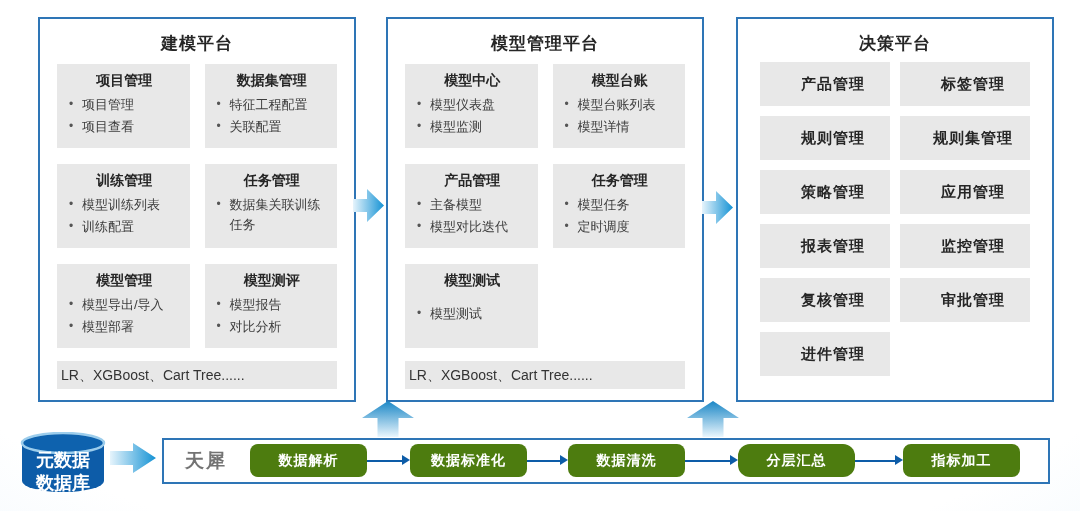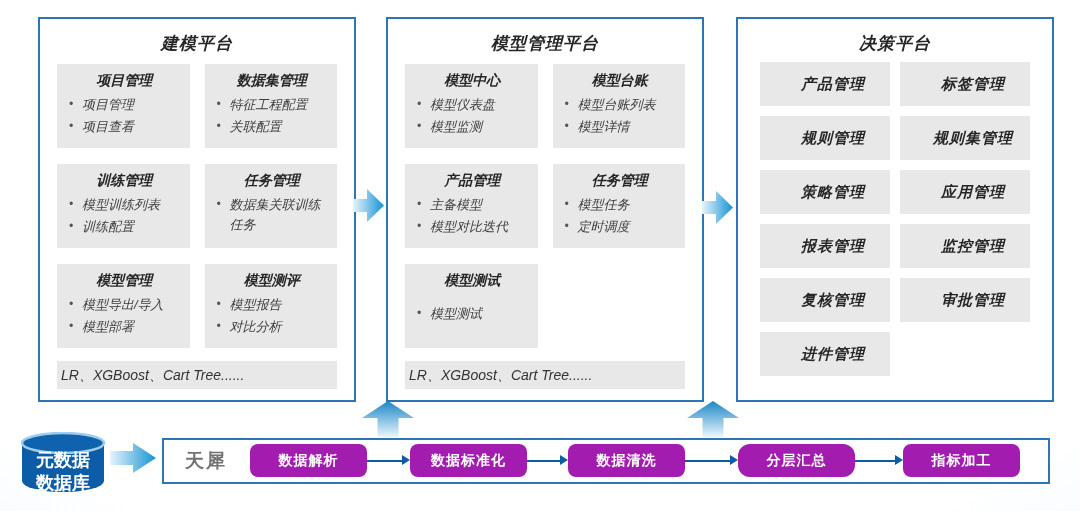--- a/index.html
+++ b/index.html
@@ -8,21 +8,21 @@
     font-family: "Liberation Sans", "DejaVu Sans", sans-serif;
     background: radial-gradient(120% 135% at 50% 42%, #ffffff 52%, #ddeefa 100%);
     position: relative;
     overflow: hidden;
   }
   .stage { position:absolute; inset:0; }
 
   
   .panel {
     position:absolute; top:17px; height:385px; width:318px;
-    background:#ffffff; border:2px solid #2e75b6;font-style:italic;
+    background:#ffffff; border:2px solid #2e75b6;
   }
   #panel-1 { left:38px; }
   #panel-2 { left:386px; }
   #panel-3 { left:736px; }
   .ptitle {
     padding-top:13px; height:39px; text-align:center;
     font-size:17px; font-weight:bold; color:#262626; letter-spacing:1px;
   }
   .pgrid {
     margin:6px 17px 0 17px;
@@ -69,21 +69,21 @@
   .pipeline {
     position:absolute; left:162px; top:438px; width:888px; height:46px;
     background:#ffffff; border:2px solid #2e75b6;
   }
   .pipe-label {
     position:absolute; left:21px; top:0; height:42px; display:flex; align-items:center;
     font-size:19px; font-weight:bold; color:#737373; letter-spacing:2px;
   }
   .step {
     position:absolute; top:4px; height:33px; width:117px;
-    background:#a21caf; border-radius:8px; color:#ffffff;
+    background:#4d7c0f; border-radius:8px; color:#ffffff;
     font-size:14px; font-weight:bold; letter-spacing:1px;
     display:flex; align-items:center; justify-content:center;
   }
   #step-0 { left:86px; }  #step-1 { left:246px; }  #step-2 { left:404px; }
   #step-3 { left:574px;border-radius:12px; } #step-4 { left:739px; }
   .conn { position:absolute; top:15px; height:11px; }
   #conn-0 { left:203px; width:43px; } #conn-1 { left:363px; width:41px; }
   #conn-2 { left:521px; width:53px; } #conn-3 { left:691px; width:48px; }
   .conn .line { position:absolute; left:0; right:7px; top:4.5px; height:2px; background:#0d5ca8; }
   .conn .head {

